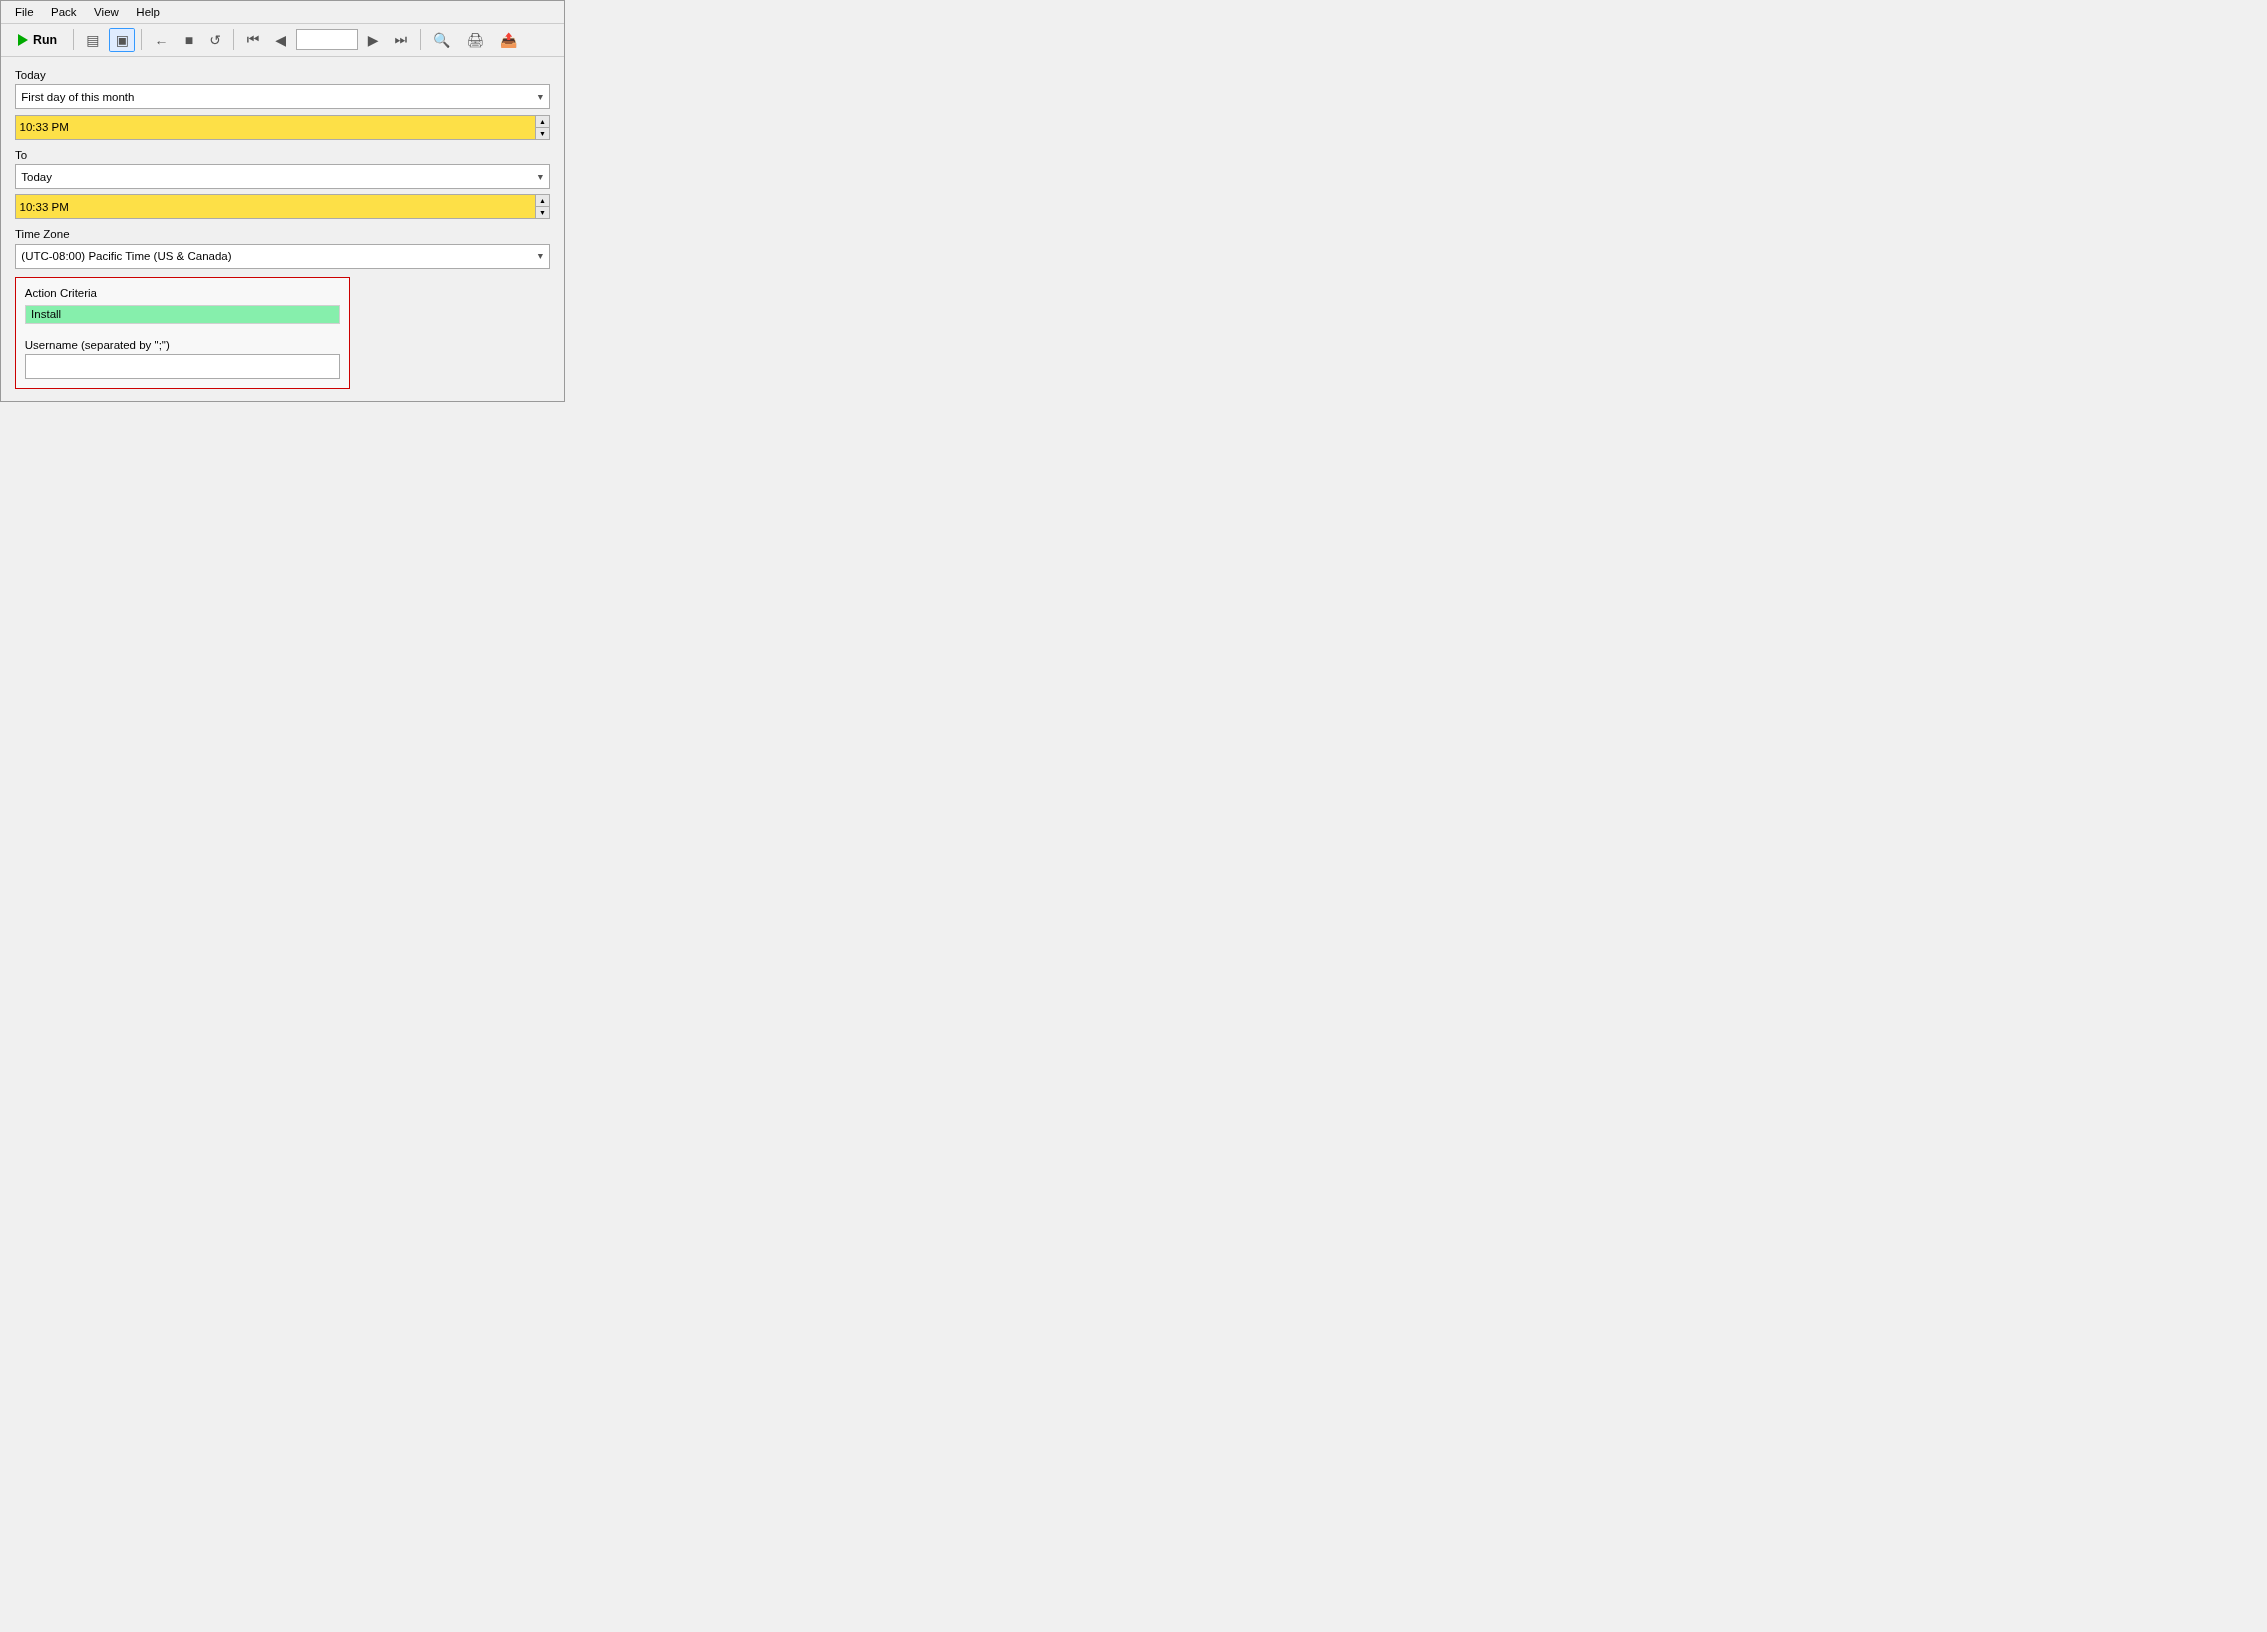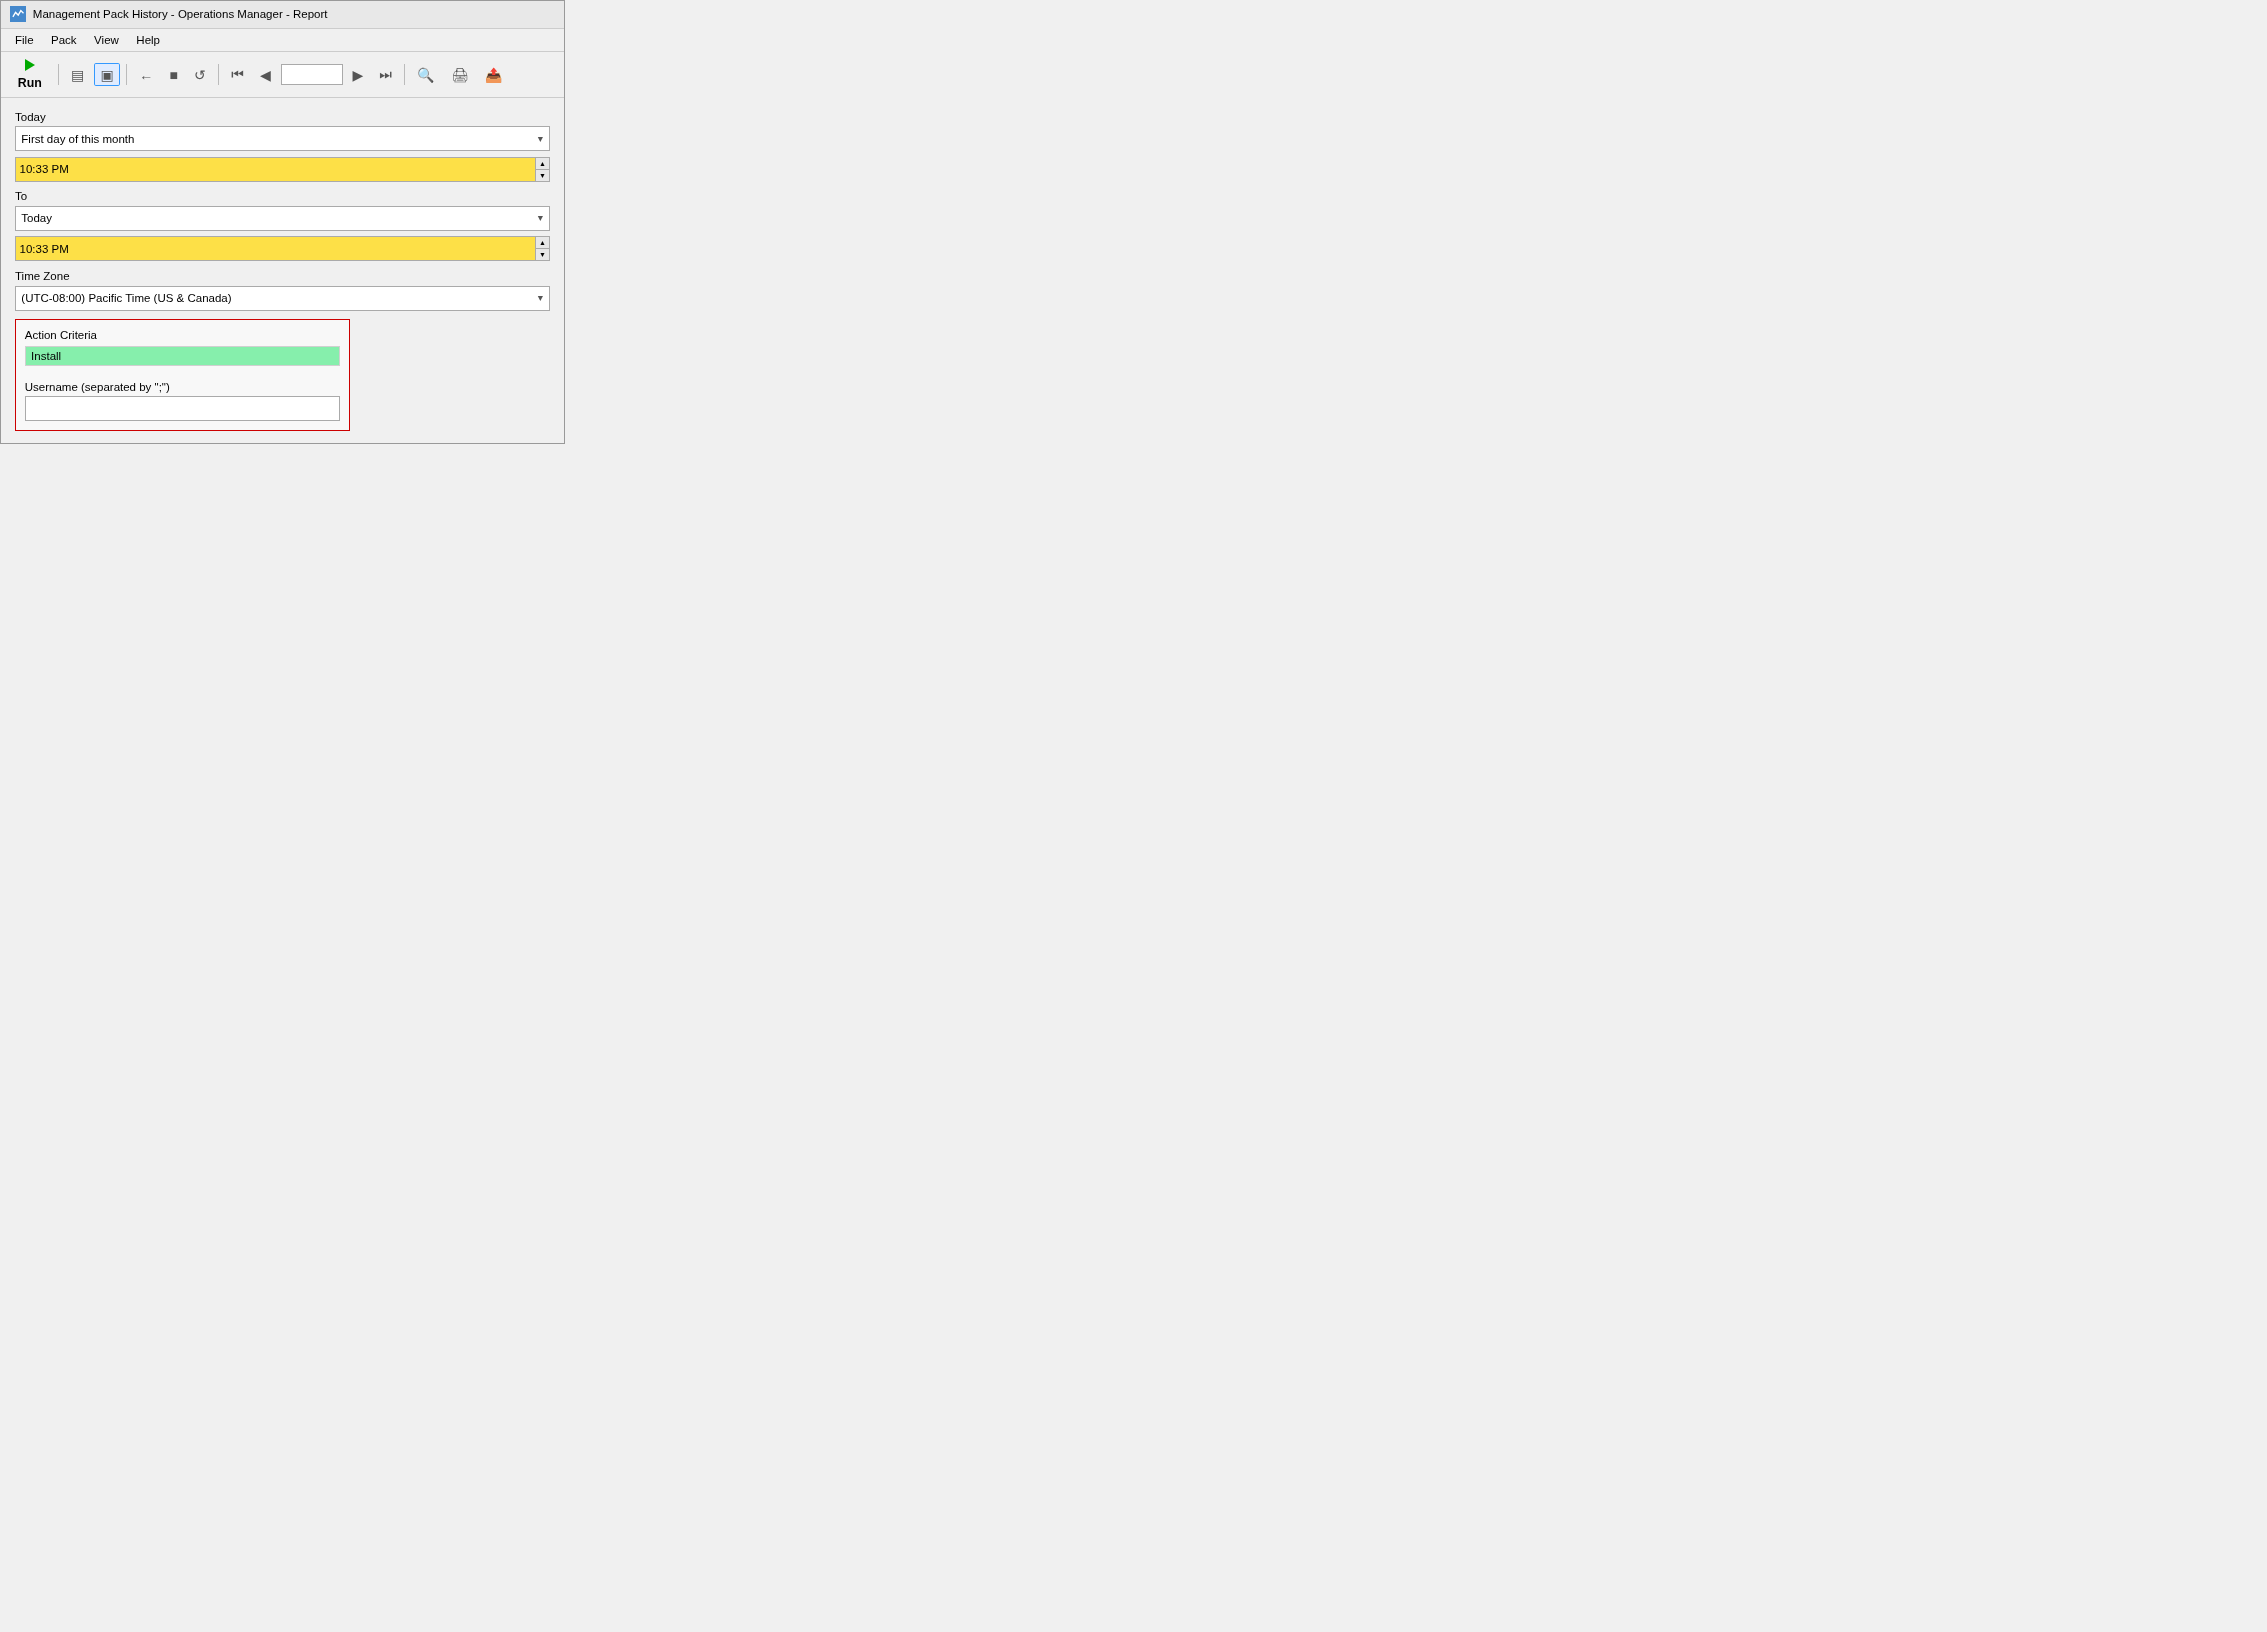--- a/index.html
+++ b/index.html
@@ -89,21 +89,20 @@
       display: flex;
       align-items: center;
       gap: 5.3px;
       padding: 2.6px 8.8px;
       border: 0.9px solid transparent;
       background: transparent;
       cursor: pointer;
       font-size: 12.4px;
       font-weight: bold;
       color: #000;
-      flex-direction: column;
     }
 
     .run-icon {
       width: 0;
       height: 0;
       border-top: 6.2px solid transparent;
       border-bottom: 6.2px solid transparent;
       border-left: 10.6px solid #00aa00;
     }
 
@@ -257,28 +256,20 @@
       background: white;
       padding: 1.8px 3.5px;
       font-size: 11.5px;
     }
   </style>
 </head>
 <body>
 
 <div class="window">
 
-  <div class="title-bar">
-    <div class="title-bar-icon">
-      <svg width="12.4" height="12.4" viewBox="0 0 14 14">
-        <polyline points="1,10 4,5 7,8 10,3 13,6" fill="none" stroke="white" stroke-width="1.5"></polyline>
-      </svg>
-    </div>
-    <span class="title-bar-text">Management Pack History - Operations Manager - Report</span>
-  </div>
 
   <div class="menu-bar">
     <div class="menu-item">File</div>
     <div class="menu-item">Pack</div>
     <div class="menu-item">View</div>
     <div class="menu-item">Help</div>
   </div>
 
   <div class="toolbar">
 

